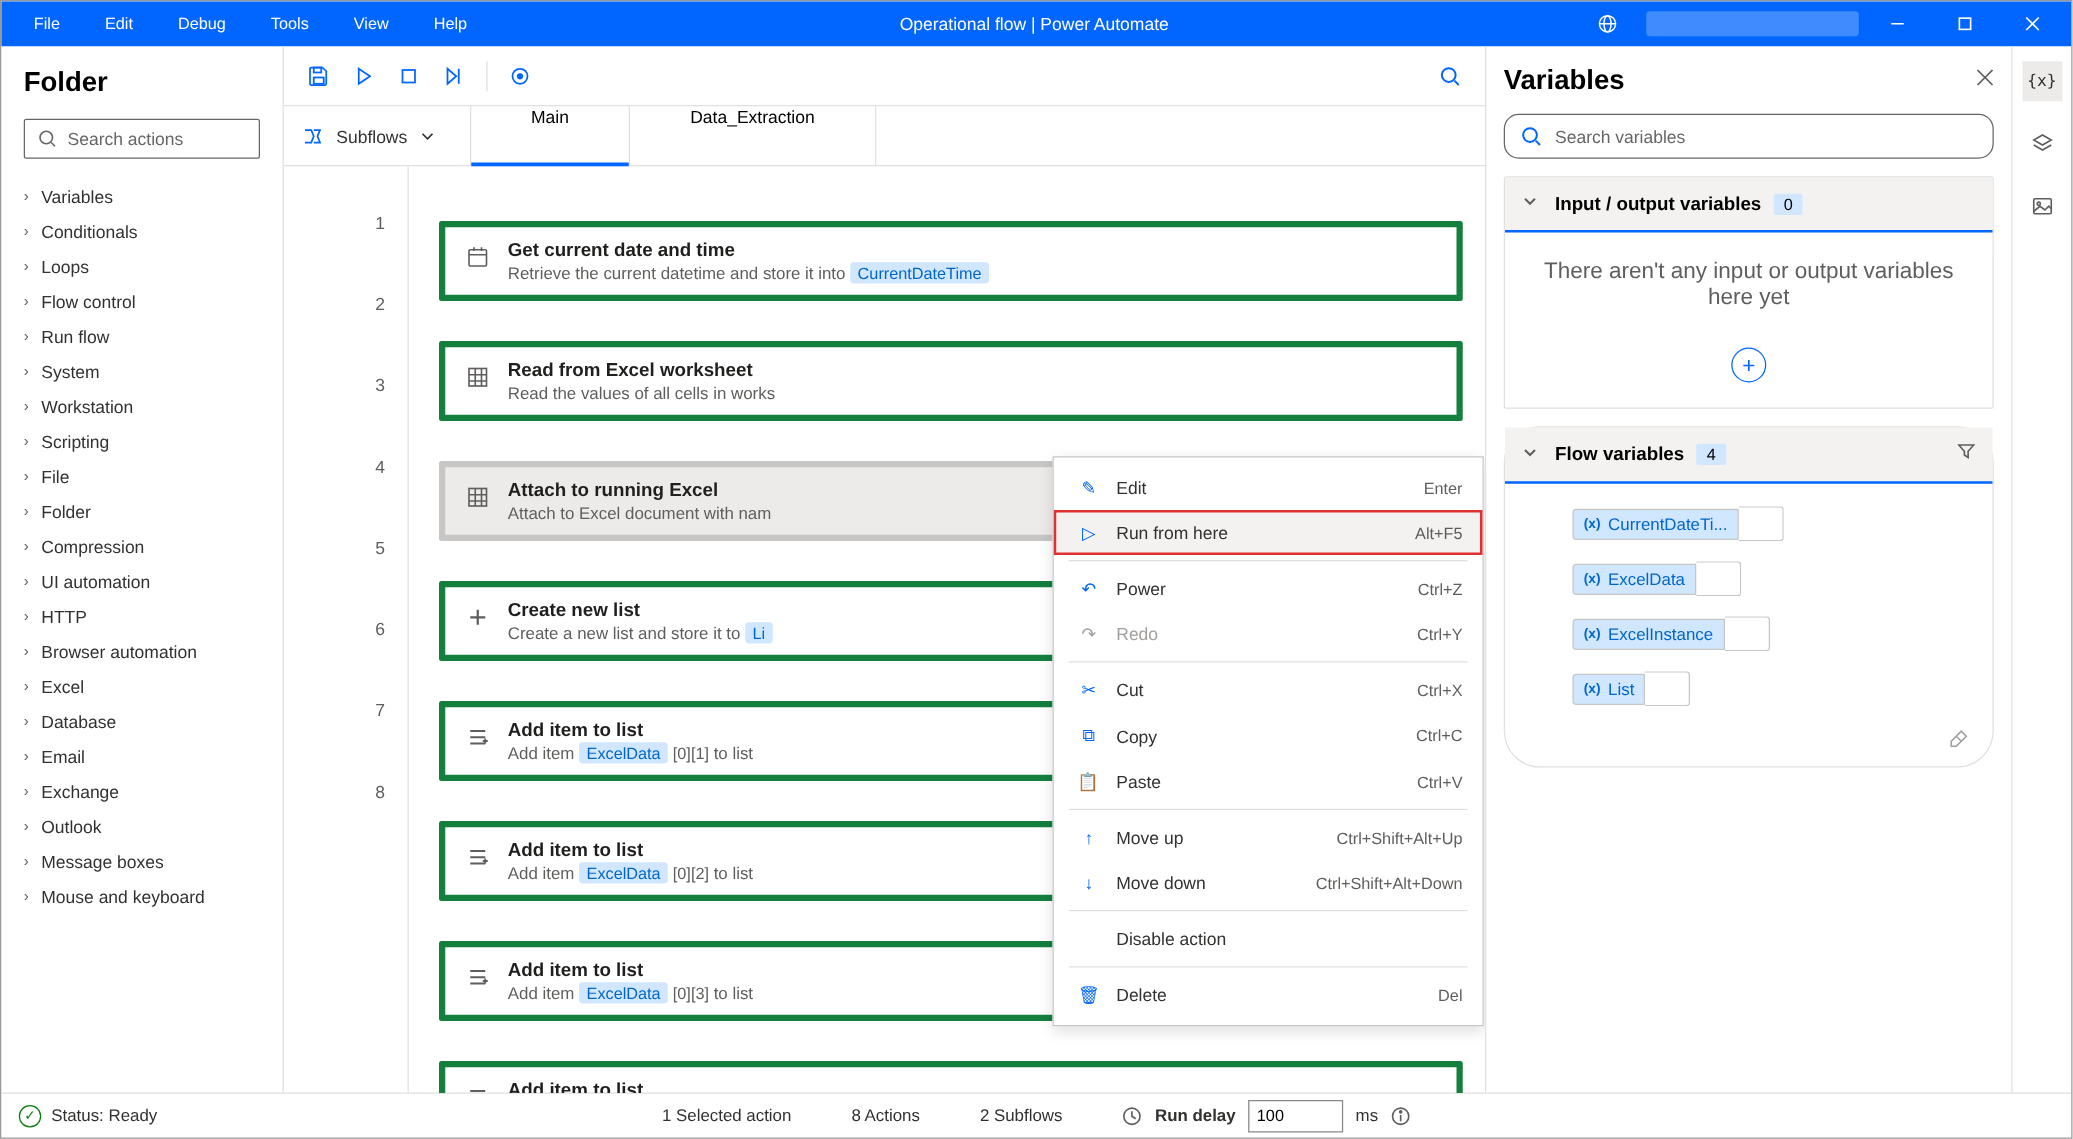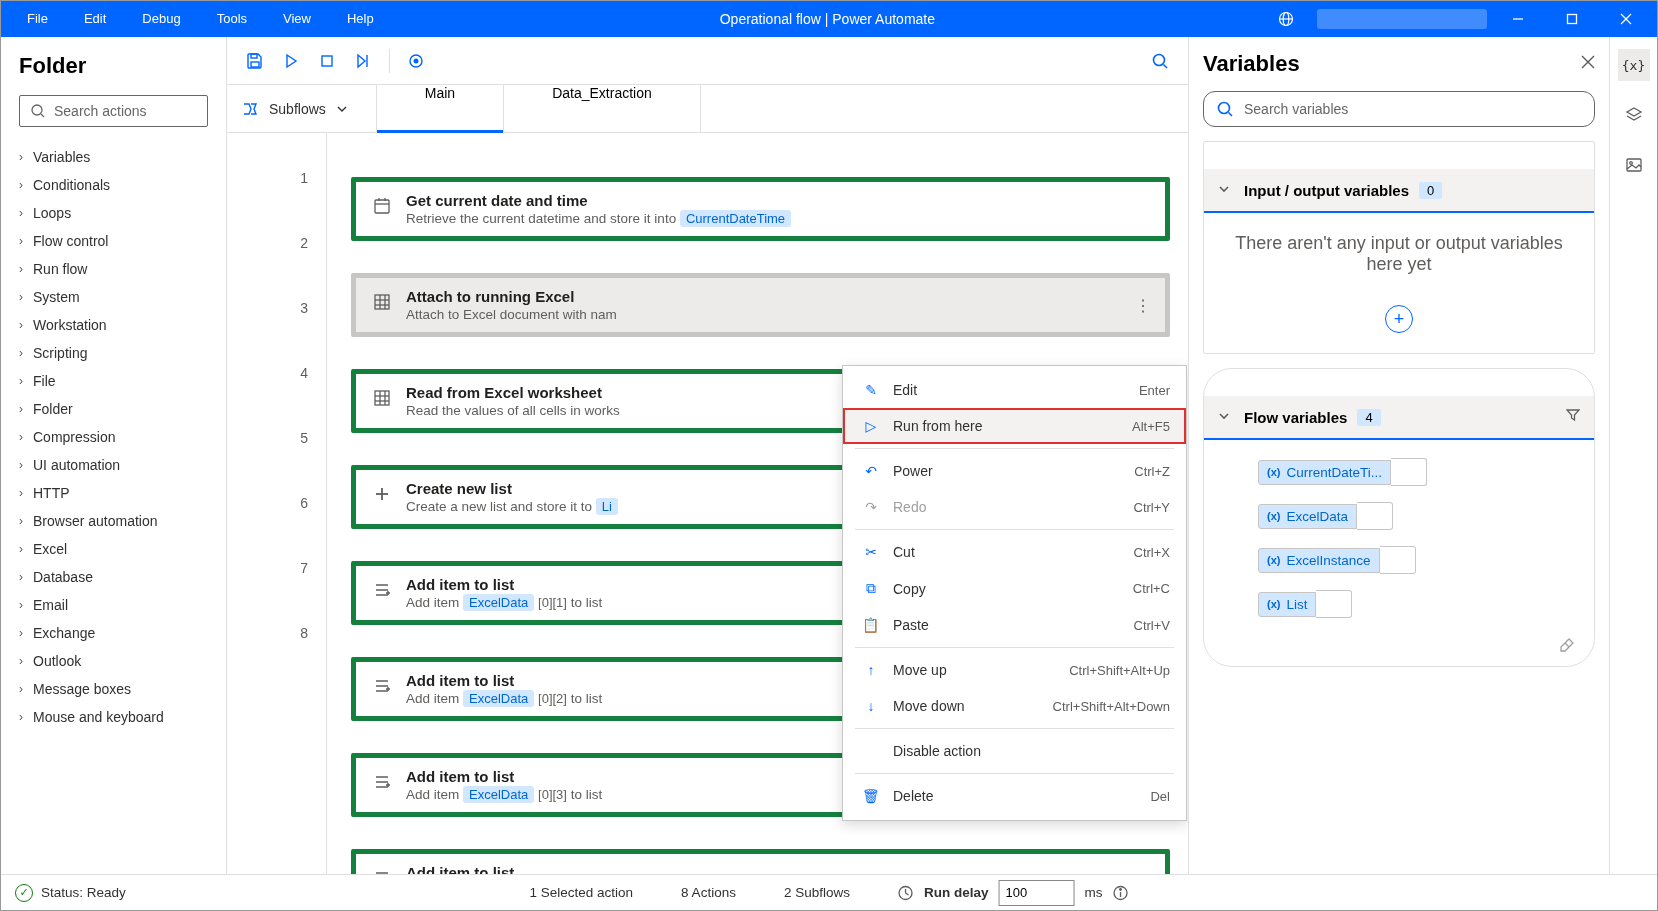--- a/index.html
+++ b/index.html
@@ -47,21 +47,21 @@
 .ctx-item .ctx-icon { width:24px; margin-right:10px; display:flex; align-items:center; justify-content:center; color:#0066ff; }
 .ctx-item .ctx-shortcut { margin-left:auto; color:#605e5c; font-size:13px; }
 .ctx-item.disabled .ctx-icon { color:#a19f9d; }
 .ctx-sep { height:1px; background:#e0e0e0; margin:4px 12px; }
 .vars-panel { width:420px; display:flex; flex-direction:column; padding:0; }
 .vars-header { display:flex; align-items:center; padding:14px 14px 10px 14px; }
 .vars-header h1 { font-size:22px; font-weight:600; flex:1; }
 .vars-search { margin:4px 14px 14px; border:1px solid #666; border-radius:12px; height:36px; display:flex; align-items:center; padding:0 12px; color:#666; font-size:14px; }
 .vars-search svg { margin-right:10px; stroke:#0066ff; }
 .var-section { margin:0 14px 14px; border:1px solid #e0e0e0; border-radius:2px; }
-.var-section-hdr { display:flex; align-items:center; padding:12px 14px; background:#f3f2f1; border-bottom:2px solid #0066ff;margin-top:27px; }
+.var-section-hdr { display:flex; align-items:center; padding:12px 14px; background:#f3f2f1; border-bottom:2px solid #0066ff; }
 .var-section-hdr .chev { margin-right:14px; color:#605e5c; }
 .var-section-hdr .title { font-size:15px; font-weight:600; }
 .var-section-hdr .count { background:#d0e7ff; padding:1px 8px; border-radius:2px; margin-left:10px; font-size:13px; }
 .var-section-body { padding:20px; text-align:center; color:#605e5c; font-size:18px; }
 .var-add { width:28px; height:28px; border:1.5px solid #0066ff; border-radius:50%; display:flex; align-items:center; justify-content:center; color:#0066ff; margin:10px auto 20px; font-size:18px; }
 .var-chip-row { display:flex; align-items:center; padding:8px 14px; }
 .var-chip { display:inline-flex; align-items:center; background:#d0e7ff; border:1px solid #c8c6c4; border-radius:3px 0 0 3px; padding:4px 8px; font-size:13.5px; color:#0066cc; }
 .var-chip-ext { border:1px solid #c8c6c4; border-left:none; border-radius:0 3px 3px 0; height:28px; width:36px; }
 .var-chip .xicon { color:#0066cc; font-size:11px; margin-right:6px; font-weight:bold; }
 .var-section-hdr .filter-icon { margin-left:auto; color:#605e5c; }
@@ -291,50 +291,50 @@
                 <line x1="3" y1="8" x2="17" y2="8"></line>
                 <line x1="7" y1="2" x2="7" y2="5"></line>
                 <line x1="13" y1="2" x2="13" y2="5"></line>
               </svg>
             </div>
             <div class="step-body">
               <div class="step-title">Get current date and time</div>
               <div class="step-desc">Retrieve the current datetime and store it into  <span class="token">CurrentDateTime</span></div>
             </div>
           </div>
-          <div class="step selected">
+          <div class="step">
             <div class="step-icon">
               <svg width="20" height="20" viewBox="0 0 20 20" fill="none" stroke="#605e5c" stroke-width="1.3">
                 <rect x="3" y="3" width="14" height="14"></rect>
                 <line x1="3" y1="8" x2="17" y2="8"></line>
                 <line x1="3" y1="13" x2="17" y2="13"></line>
                 <line x1="8" y1="3" x2="8" y2="17"></line>
                 <line x1="13" y1="3" x2="13" y2="17"></line>
               </svg>
             </div>
             <div class="step-body">
-              <div class="step-title">Attach to running Excel</div>
-              <div class="step-desc">Attach to Excel document with nam</div>
-            </div>
-            <div style="align-self:center;color:#605e5c;">⋮</div>
-          </div>
-          <div class="step">
+              <div class="step-title">Read from Excel worksheet</div>
+              <div class="step-desc">Read the values of all cells in works</div>
+            </div>
+          </div>
+          <div class="step selected">
             <div class="step-icon">
               <svg width="20" height="20" viewBox="0 0 20 20" fill="none" stroke="#605e5c" stroke-width="1.3">
                 <rect x="3" y="3" width="14" height="14"></rect>
                 <line x1="3" y1="8" x2="17" y2="8"></line>
                 <line x1="3" y1="13" x2="17" y2="13"></line>
                 <line x1="8" y1="3" x2="8" y2="17"></line>
                 <line x1="13" y1="3" x2="13" y2="17"></line>
               </svg>
             </div>
             <div class="step-body">
-              <div class="step-title">Read from Excel worksheet</div>
-              <div class="step-desc">Read the values of all cells in works</div>
-            </div>
+              <div class="step-title">Attach to running Excel</div>
+              <div class="step-desc">Attach to Excel document with nam</div>
+            </div>
+            <div style="align-self:center;color:#605e5c;">⋮</div>
           </div>
           <div class="step">
             <div class="step-icon">
               <svg width="20" height="20" viewBox="0 0 20 20" fill="none" stroke="#605e5c" stroke-width="1.8">
                 <line x1="10" y1="4" x2="10" y2="16"></line>
                 <line x1="4" y1="10" x2="16" y2="10"></line>
               </svg>
             </div>
             <div class="step-body">
               <div class="step-title">Create new list</div>

